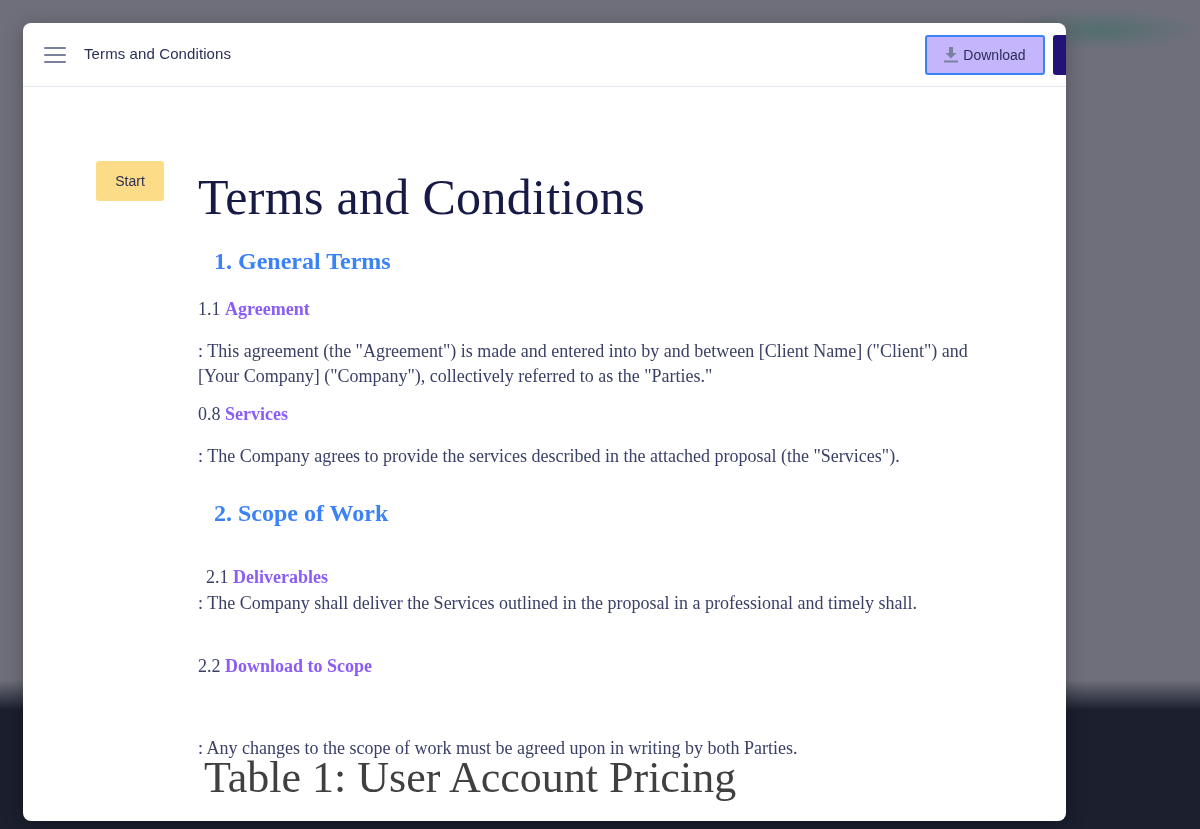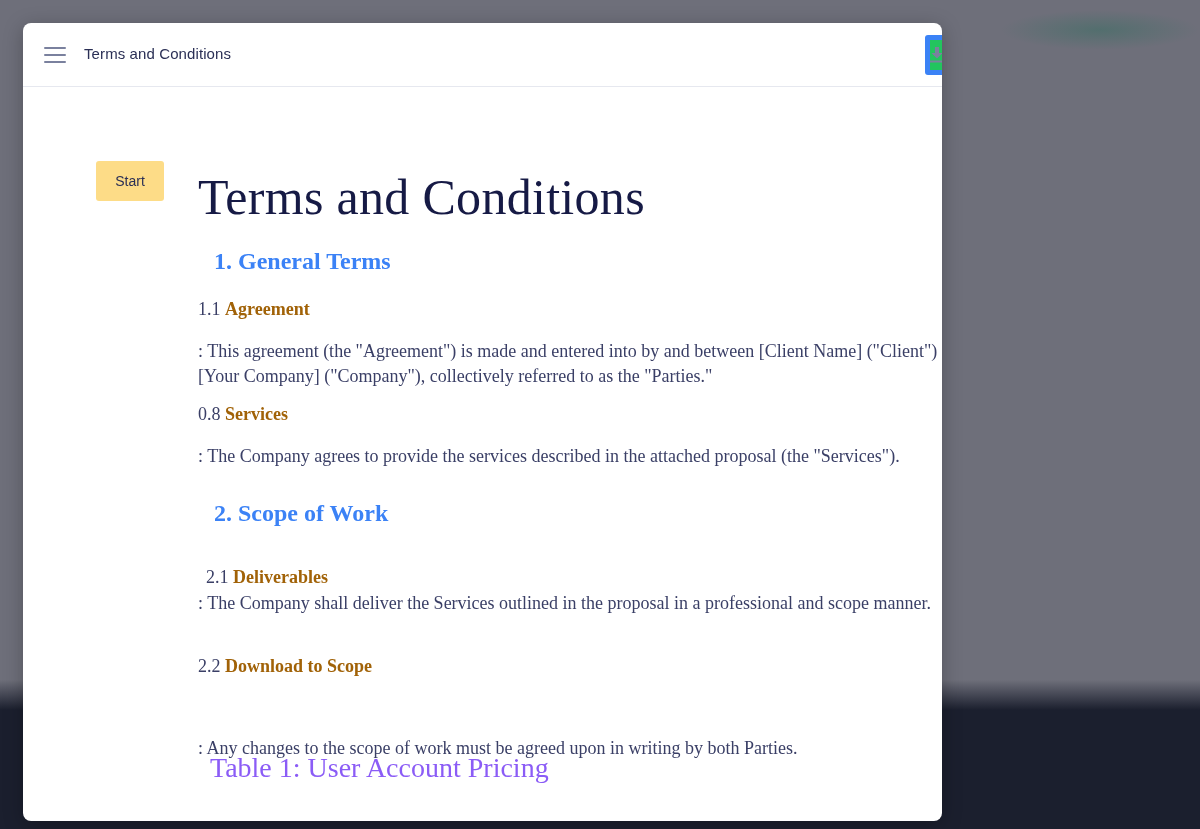--- a/index.html
+++ b/index.html
@@ -11,21 +11,21 @@
     }
     .backdrop-bottom {
       position: absolute; left: 0; right: 0; top: 680px; bottom: 0;
       background: linear-gradient(to bottom, #6e6f7a 0px, #1b1f2e 30px, #1b1f2e 100%);
     }
     .backdrop-glow {
       position: absolute; left: 1000px; top: 10px; width: 200px; height: 40px;
       background: radial-gradient(ellipse at center, rgba(60,110,100,0.55), rgba(60,110,100,0) 70%);
     }
     .modal {
-      position: absolute; left: 23px; top: 23px; width: 919px; height: 798px;
+      position: absolute; left: 23px; top: 23px; width: 1043px; height: 798px;
       background: #ffffff; border-radius: 8px; overflow: hidden;
       box-shadow: 0 4px 20px rgba(0,0,0,0.25);
       text-decoration: underline;
     }
     .modal-header {
       position: absolute; left: 0; top: 0; right: 0; height: 64px;
       border-bottom: 1px solid #e6e8ef;
       display: flex; align-items: center;
     }
     .menu-icon {
@@ -37,22 +37,22 @@
     }
     .menu-icon span:nth-child(1) { top: 0; }
     .menu-icon span:nth-child(2) { top: 7px; }
     .menu-icon span:nth-child(3) { top: 14px; }
     .header-title {
       position: absolute; left: 61px; top: 22px;
       font-size: 15px; color: #2a2f55; font-weight: 500; letter-spacing: 0.1px;
     }
     .download-btn {
       position: absolute; left: 902px; top: 12px; width: 120px; height: 40px;
-      border: 5px solid #3b82f6; border-radius: 3px; background: #22c55e;
-      display: flex; align-items: center; gap: 5px;
+      border: 2px solid #3b82f6; border-radius: 3px; background: #c4b5fd;
+      display: flex; align-items: center; justify-content: center; gap: 5px;
       font-size: 14px; color: #2a2f55; cursor: pointer;
     }
     .download-icon { width: 14px; height: 16px; display: inline-block; }
     .start-btn {
       position: absolute; left: 1030px; top: 12px; width: 73px; height: 40px;
       background: #231378; border-radius: 3px; color: #fff;
       display: flex; align-items: center; justify-content: center;
       font-size: 14px; font-weight: 500; cursor: pointer;
     }
     .close-icon {
@@ -76,26 +76,26 @@
       position: absolute; left: 0; top: 80px;
       font-size: 50px; color: #161a45; font-weight: 400; white-space: nowrap;
       letter-spacing: 0.3px;
     }
     .h2 {
       position: absolute; left: 16px; font-size: 24px; font-weight: 700; color: #3b82f6; white-space: nowrap;
     }
     .h3 {
       position: absolute; left: 0; font-size: 18px; color: #3a3f66; white-space: nowrap;
     }
-    .h3 b { font-weight: 700; color: #a16207; }
+    .h3 b { font-weight: 700; color: #8b5cf6; }
     .para {
       position: absolute; left: 0; width: 800px; font-size: 18px; line-height: 25px; color: #3a3f66;
     }
     .table-title {
-      position: absolute; left: 12px; font-size: 28px; color: #8b5cf6; white-space: nowrap;
+      position: absolute; left: 6px; font-size: 44px; color: #404040; white-space: nowrap;
     }
   </style>
 </head>
 <body>
 
 <div class="backdrop-bottom"></div>
 <div class="backdrop-glow"></div>
 
 <div class="modal">
   <div class="modal-header">
@@ -140,21 +140,21 @@
         <b>Services</b>
       </div>
       <div class="para" style="top:356px; width:830px;">: The Company agrees to provide the services described in the attached proposal (the "Services").</div>
 
       <div class="h2" style="top:412px;">2. Scope of Work</div>
 
       <div class="h3" style="top:479px;margin-left:8px;">
         <span>2.1</span>
         <b>Deliverables</b>
       </div>
-      <div class="para" style="top:503px; width:790px;">: The Company shall deliver the Services outlined in the proposal in a professional and scope manner.</div>
+      <div class="para" style="top:503px; width:790px;">: The Company shall deliver the Services outlined in the proposal in a professional and timely shall.</div>
 
       <div class="h3" style="top:568px;">
         <span>2.2</span>
         <b>Download to Scope</b>
       </div>
       <div class="para" style="top:608px;margin-top:40px;">: Any changes to the scope of work must be agreed upon in writing by both Parties.</div>
 
       <div class="table-title" style="top:664px;">Table 1: User Account Pricing</div>
     </div>
   </div>

